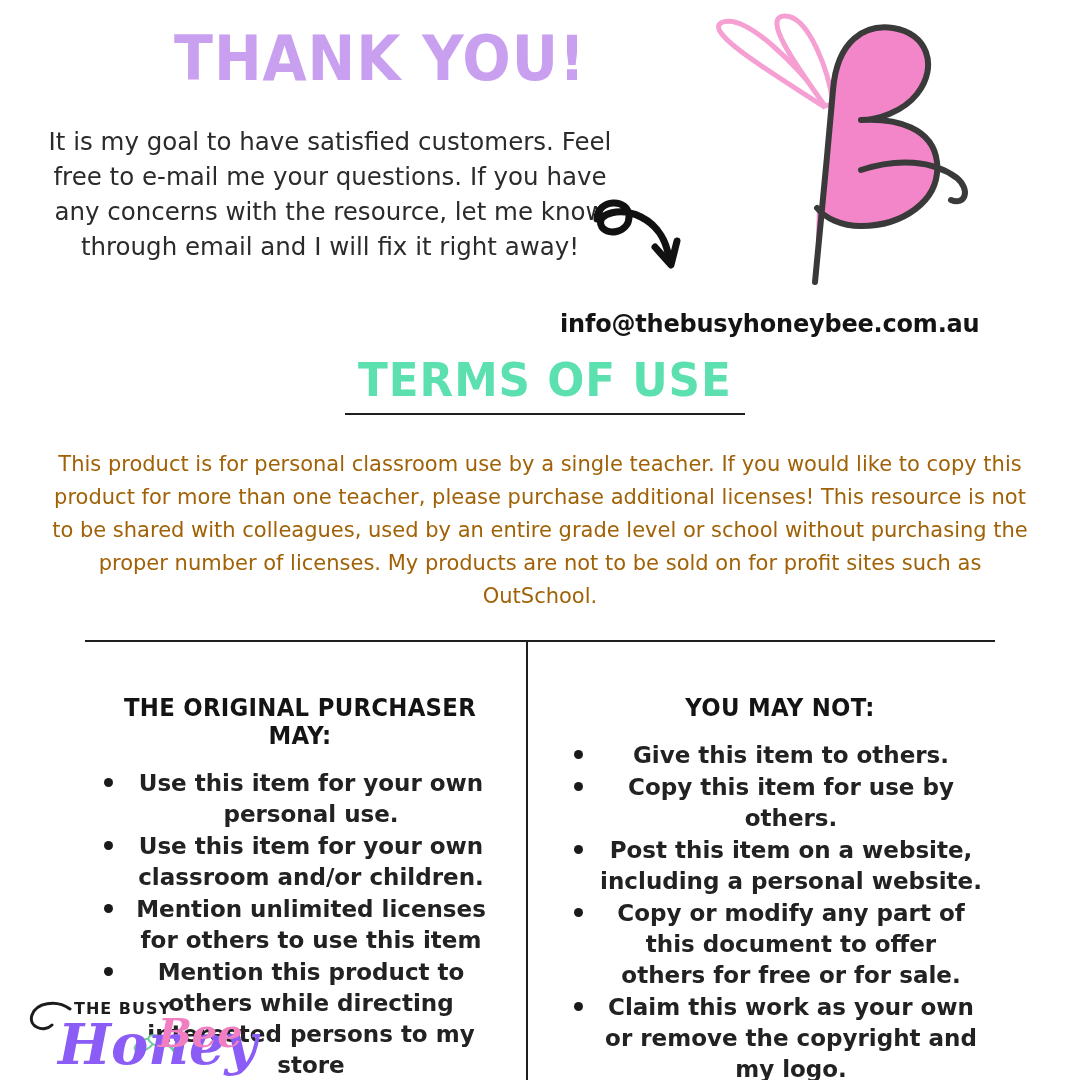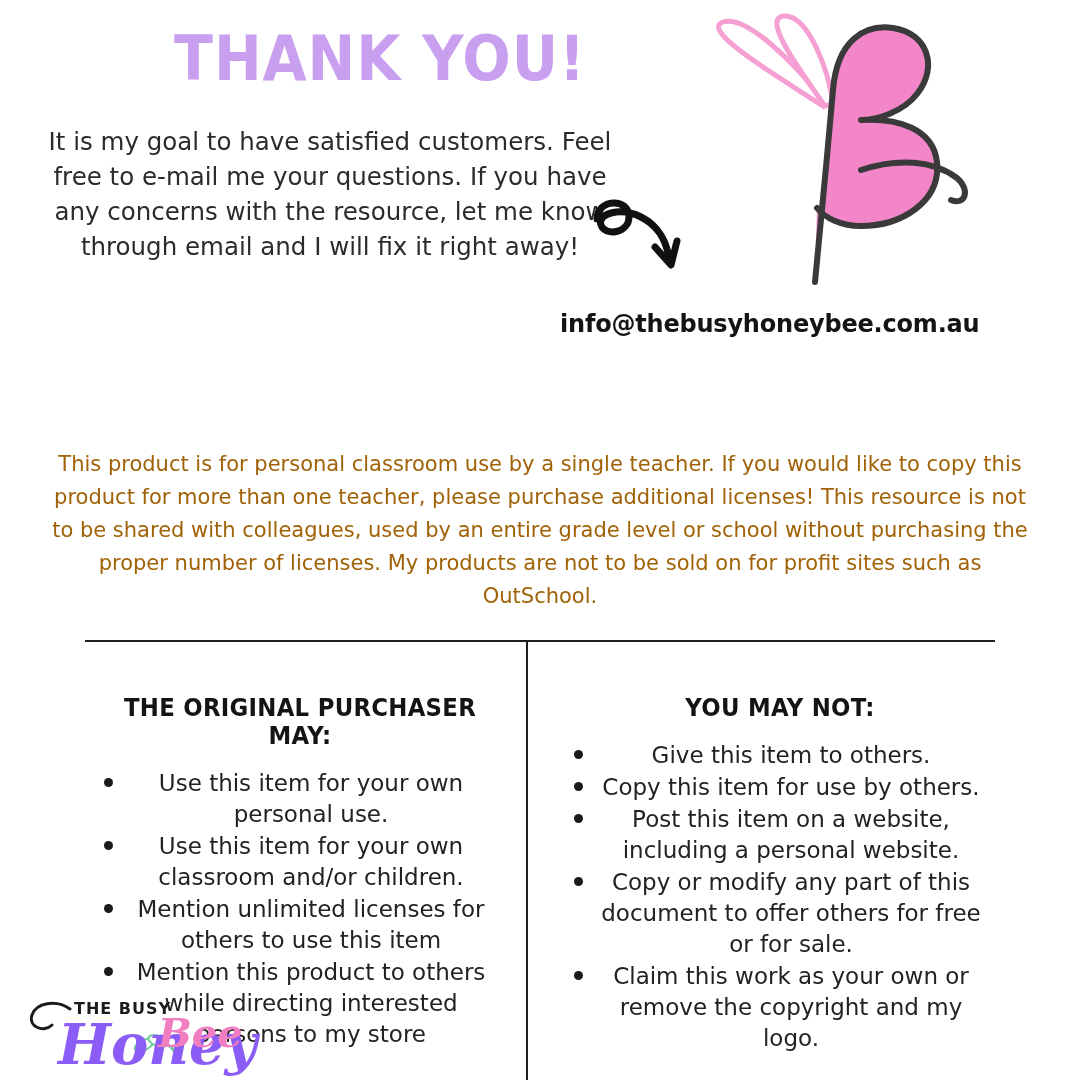--- a/index.html
+++ b/index.html
@@ -163,20 +163,21 @@
     padding: 0;
   }
   ul.bullets li {
     position: relative;
     text-align: center;
     font-size: 23px;
     line-height: 31px;
     color: #222222;
     margin-bottom: 1px;
     padding: 0 18px 0 40px;
+    font-weight: bold;
   }
   ul.bullets li .dot {
     position: absolute;
     left: 14px;
     top: 10px;
     width: 9px;
     height: 9px;
     border-radius: 50%;
     background: #1a1a1a;
   }
@@ -253,20 +254,24 @@
                C232,108 268,118 272,152 C276,192 236,216 196,216
                C176,216 160,208 152,198" fill="#f286c8" stroke="#3a3a3a" stroke-width="6" stroke-linecap="round" stroke-linejoin="round"></path>
 
       <path d="M196,160 C232,148 268,150 292,168 C306,180 300,196 286,190" fill="none" stroke="#3a3a3a" stroke-width="6" stroke-linecap="round"></path>
       <path d="M196,160 C232,148 268,150 292,168 C306,180 300,196 286,190" fill="none" stroke="#f286c8" stroke-width="0"></path>
     </svg>
   </div>
 
   <div class="email">info@thebusyhoneybee.com.au</div>
 
+  <div class="terms-title-wrap">
+    <div class="terms-title">TERMS OF USE</div>
+    <div class="terms-underline"></div>
+  </div>
 
   <div class="terms-body">This product is for personal classroom use by a single teacher. If you would like to copy this product for more than one teacher, please purchase additional licenses! This resource is not to be shared with colleagues, used by an entire grade level or school without purchasing the proper number of licenses. My products are not to be sold on for profit sites such as OutSchool.</div>
 
   <div class="hrule"></div>
   <div class="vrule"></div>
 
   <div class="col col-left">
     <div class="col-head">THE ORIGINAL PURCHASER MAY:</div>
     <ul class="bullets">
       <li>

